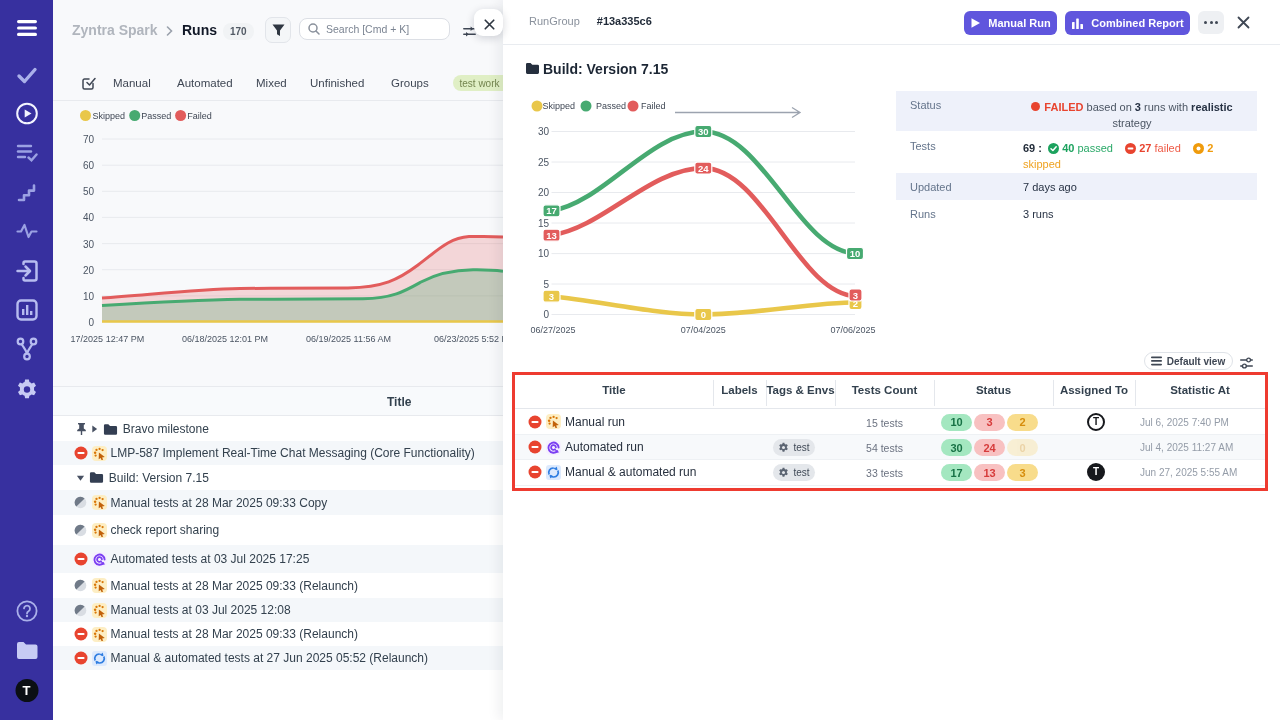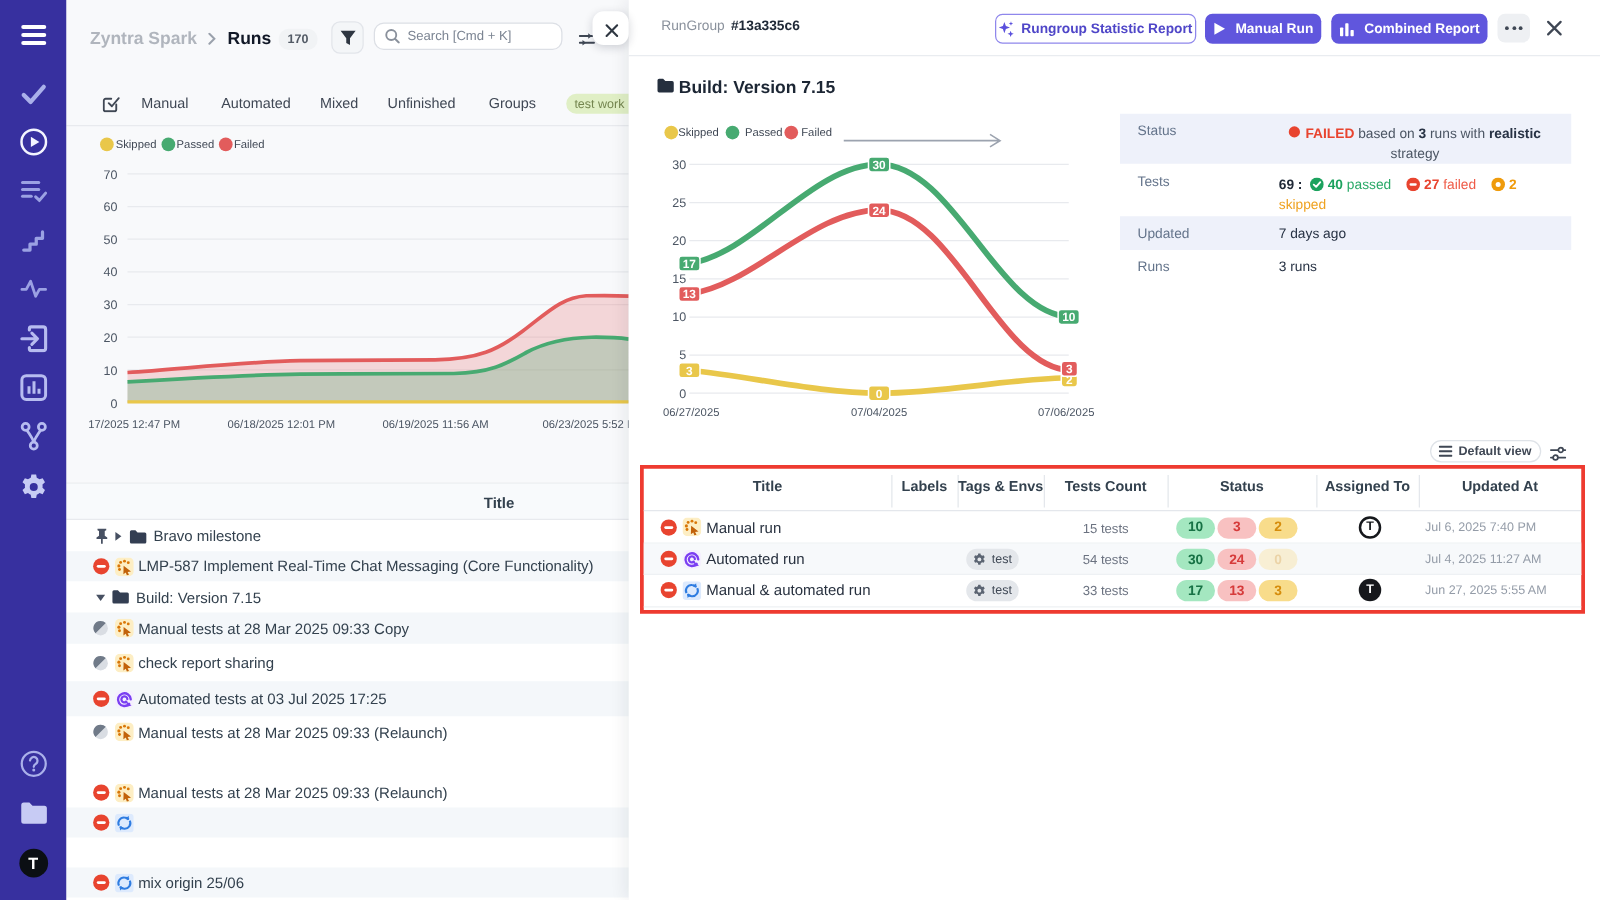--- a/index.html
+++ b/index.html
@@ -289,85 +289,80 @@
             <circle cx="7.6" cy="2.9" r="1.15"></circle>
             <circle cx="4.5" cy="3.9" r="1.15"></circle>
             <circle cx="10.6" cy="4.1" r="1.15"></circle>
             <circle cx="3.1" cy="6.7" r="1.25"></circle>
             <circle cx="3.6" cy="9.6" r="1.15"></circle>
           </g>
           <path d="M6.9 6.6 L12.8 11.1 L10.1 11.6 L11.2 13.7 L9.5 14.1 L8.6 11.9 L6.7 13.3 Z" fill="#c2620a"></path>
         </svg>
         <span>Manual tests at 28 Mar 2025 09:33 (Relaunch)</span>
       </div>
-      <div class="lrow" style="top:235px; height:24px; padding-left:20.5px;">
-        <svg width="14" height="14" viewBox="0 0 14 14" style="margin-right:4px;">
-          <circle cx="7" cy="7" r="6.5" fill="#e8442f"></circle>
-          <rect x="3.4" y="5.9" width="7.2" height="2.2" rx="1.1" fill="#fff"></rect>
+      <div class="lrow alt" style="top:211px; height:24px; padding-left:20.5px;">
+        <svg width="13" height="13" viewBox="0 0 13 13" style="margin-right:5px;">
+          <circle cx="6.5" cy="6.5" r="5.8" fill="#d9dde3"></circle>
+          <path d="M6.5 .7 A5.8 5.8 0 0 0 2.4 10.6 L10.6 2.4 A5.8 5.8 0 0 0 6.5 .7 Z" fill="#707a88"></path>
         </svg>
         <svg width="15" height="15" viewBox="0 0 15 15" style="margin-right:4px;">
           <rect x="0" y="0" width="15" height="15" rx="4" fill="#fdeec4"></rect>
           <g fill="#d97708">
             <circle cx="7.6" cy="2.9" r="1.15"></circle>
             <circle cx="4.5" cy="3.9" r="1.15"></circle>
             <circle cx="10.6" cy="4.1" r="1.15"></circle>
             <circle cx="3.1" cy="6.7" r="1.25"></circle>
             <circle cx="3.6" cy="9.6" r="1.15"></circle>
           </g>
           <path d="M6.9 6.6 L12.8 11.1 L10.1 11.6 L11.2 13.7 L9.5 14.1 L8.6 11.9 L6.7 13.3 Z" fill="#c2620a"></path>
         </svg>
+        <span>Manual tests at 03 Jul 2025 12:08</span>
+      </div>
+      <div class="lrow" style="top:235px; height:24px; padding-left:20.5px;">
+        <svg width="14" height="14" viewBox="0 0 14 14" style="margin-right:4px;">
+          <circle cx="7" cy="7" r="6.5" fill="#e8442f"></circle>
+          <rect x="3.4" y="5.9" width="7.2" height="2.2" rx="1.1" fill="#fff"></rect>
+        </svg>
+        <svg width="15" height="15" viewBox="0 0 15 15" style="margin-right:4px;">
+          <rect x="0" y="0" width="15" height="15" rx="4" fill="#fdeec4"></rect>
+          <g fill="#d97708">
+            <circle cx="7.6" cy="2.9" r="1.15"></circle>
+            <circle cx="4.5" cy="3.9" r="1.15"></circle>
+            <circle cx="10.6" cy="4.1" r="1.15"></circle>
+            <circle cx="3.1" cy="6.7" r="1.25"></circle>
+            <circle cx="3.6" cy="9.6" r="1.15"></circle>
+          </g>
+          <path d="M6.9 6.6 L12.8 11.1 L10.1 11.6 L11.2 13.7 L9.5 14.1 L8.6 11.9 L6.7 13.3 Z" fill="#c2620a"></path>
+        </svg>
         <span>Manual tests at 28 Mar 2025 09:33 (Relaunch)</span>
       </div>
       <div class="lrow alt" style="top:259px; height:24px; padding-left:20.5px;">
         <svg width="14" height="14" viewBox="0 0 14 14" style="margin-right:4px;">
           <circle cx="7" cy="7" r="6.5" fill="#e8442f"></circle>
           <rect x="3.4" y="5.9" width="7.2" height="2.2" rx="1.1" fill="#fff"></rect>
         </svg>
         <svg width="15" height="15" viewBox="0 0 15 15" style="margin-right:4px;">
           <rect x="0" y="0" width="15" height="15" rx="3" fill="#ddeafd"></rect>
           <g fill="none" stroke="#2f7de1" stroke-width="1.7">
             <path d="M3.2 9.5 A4.5 4.5 0 0 1 7.5 3 a4.5 4.5 0 0 1 3.4 1.6"></path>
             <path d="M11.8 5.5 A4.5 4.5 0 0 1 7.5 12 a4.5 4.5 0 0 1-3.4-1.6"></path>
           </g>
           <path d="M10.9 1.6 L11.3 5 L8.3 4.2 Z" fill="#2f7de1"></path>
           <path d="M4.1 13.4 L3.7 10 L6.7 10.8 Z" fill="#2f7de1"></path>
         </svg>
-      </div>
-      <div class="lrow alt" style="top:307px; height:24px; padding-left:20.5px;">
-        <svg width="14" height="14" viewBox="0 0 14 14" style="margin-right:4px;">
-          <circle cx="7" cy="7" r="6.5" fill="#e8442f"></circle>
-          <rect x="3.4" y="5.9" width="7.2" height="2.2" rx="1.1" fill="#fff"></rect>
-        </svg>
-        <svg width="15" height="15" viewBox="0 0 15 15" style="margin-right:4px;">
-          <rect x="0" y="0" width="15" height="15" rx="3" fill="#ddeafd"></rect>
-          <g fill="none" stroke="#2f7de1" stroke-width="1.7">
-            <path d="M3.2 9.5 A4.5 4.5 0 0 1 7.5 3 a4.5 4.5 0 0 1 3.4 1.6"></path>
-            <path d="M11.8 5.5 A4.5 4.5 0 0 1 7.5 12 a4.5 4.5 0 0 1-3.4-1.6"></path>
-          </g>
-          <path d="M10.9 1.6 L11.3 5 L8.3 4.2 Z" fill="#2f7de1"></path>
-          <path d="M4.1 13.4 L3.7 10 L6.7 10.8 Z" fill="#2f7de1"></path>
-        </svg>
-        <span>mix origin 25/06</span>
+        <span>Manual &amp; automated tests at 27 Jun 2025 05:52 (Relaunch)</span>
       </div>
     </div>
   </div>
   <div id="drawer">
 
     <div class="abs" style="left:0; top:0; width:777px; height:45px; border-bottom:1px solid #e9ecf0;"></div>
     <div class="abs flex" style="left:26px; top:15px; gap:5px;">
       <span style="color:#8a919c; font-size:11px;">RunGroup</span>
-      <span style="color:#1f2937; font-size:11px; font-weight:700;">#13a335c6</span>
-    </div>
-    <div class="abs flex" style="left:292.5px; top:11px; width:161px; height:24px; border:1px solid #8f87ec; border-radius:6px; background:#fff; justify-content:center; gap:5px;">
-      <svg width="14" height="14" viewBox="0 0 14 14">
-        <path d="M5.5 1.5 L6.7 4.8 L10 6 L6.7 7.2 L5.5 10.5 L4.3 7.2 L1 6 L4.3 4.8 Z" fill="#5b51dd"></path>
-        <path d="M10.5 8.5 L11.2 10.3 L13 11 L11.2 11.7 L10.5 13.5 L9.8 11.7 L8 11 L9.8 10.3 Z" fill="#5b51dd"></path>
-        <path d="M10.8 1 L11.2 2.3 L12.5 2.8 L11.2 3.3 L10.8 4.6 L10.3 3.3 L9 2.8 L10.3 2.3 Z" fill="#5b51dd"></path>
-      </svg>
-      <span style="color:#4f46c8; font-size:11px; font-weight:700; white-space:nowrap;">Rungroup Statistic Report</span>
+      <span style="color:#1f2937; font-size:11px; font-weight:700;margin-left:12px;">#13a335c6</span>
     </div>
     <div class="btn-ind abs" style="left:461px; top:11px; width:93px; height:24px;">
       <svg width="11" height="12" viewBox="0 0 11 12">
         <path d="M1.5 1.2 L10 6 L1.5 10.8 Z" fill="#fff"></path>
       </svg>
       <span>Manual Run</span>
     </div>
     <div class="btn-ind abs" style="left:562px; top:11px; width:125px; height:24px;">
       <svg width="13" height="13" viewBox="0 0 13 13">
         <rect x="1" y="5" width="2.6" height="7" rx="0.6" fill="#fff"></rect>
@@ -502,21 +497,21 @@
         <div class="abs" style="left:320px; top:5px; height:26px; border-left:1.5px solid #e4e7ec;"></div>
         <div class="abs" style="left:419px; top:5px; height:26px; border-left:1.5px solid #e4e7ec;"></div>
         <div class="abs" style="left:538px; top:5px; height:26px; border-left:1.5px solid #e4e7ec;"></div>
         <div class="abs" style="left:620px; top:5px; height:26px; border-left:1.5px solid #e4e7ec;"></div>
         <div class="abs hcell" style="left:0; width:198px; top:9px;">Title</div>
         <div class="abs hcell" style="left:198px; width:53px; top:9px;">Labels</div>
         <div class="abs hcell" style="left:251px; width:69px; top:9px;">Tags &amp; Envs</div>
         <div class="abs hcell" style="left:320px; width:99px; top:9px;">Tests Count</div>
         <div class="abs hcell" style="left:419px; width:119px; top:9px;">Status</div>
         <div class="abs hcell" style="left:538px; width:82px; top:9px;">Assigned To</div>
-        <div class="abs hcell" style="left:620px; width:130px; top:9px;">Updated At</div>
+        <div class="abs hcell" style="left:620px; width:130px; top:9px;">Statistic At</div>
       </div>
       <div class="abs" style="left:0; top:34px; width:750px; height:25.5px; border-bottom:1px solid #eef1f4;"></div>
       <div class="abs" style="left:0; top:59.5px; width:750px; height:25.5px; background:#f7f9fb; border-bottom:1px solid #eef1f4;"></div>
       <div class="abs" style="left:0; top:85px; width:750px; height:25.5px; border-bottom:1px solid #eef1f4;"></div>
       <div class="abs flex" style="left:13px; top:39px; font-size:12px; color:#28313f; white-space:nowrap;">
         <svg width="14" height="14" viewBox="0 0 14 14" style="margin-right:4px;">
           <circle cx="7" cy="7" r="6.5" fill="#e8442f"></circle>
           <rect x="3.4" y="5.9" width="7.2" height="2.2" rx="1.1" fill="#fff"></rect>
         </svg>
         <svg width="15" height="15" viewBox="0 0 15 15" style="margin-right:4px;">

